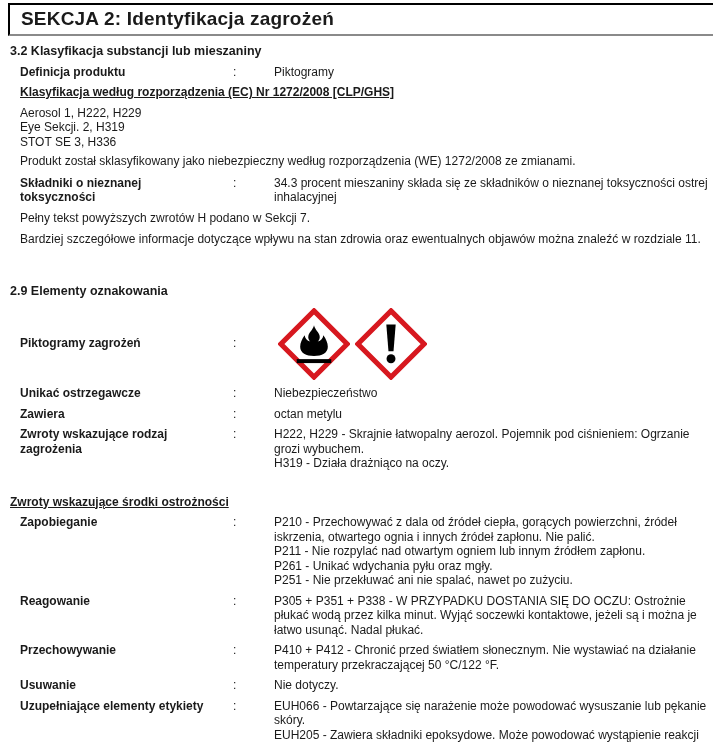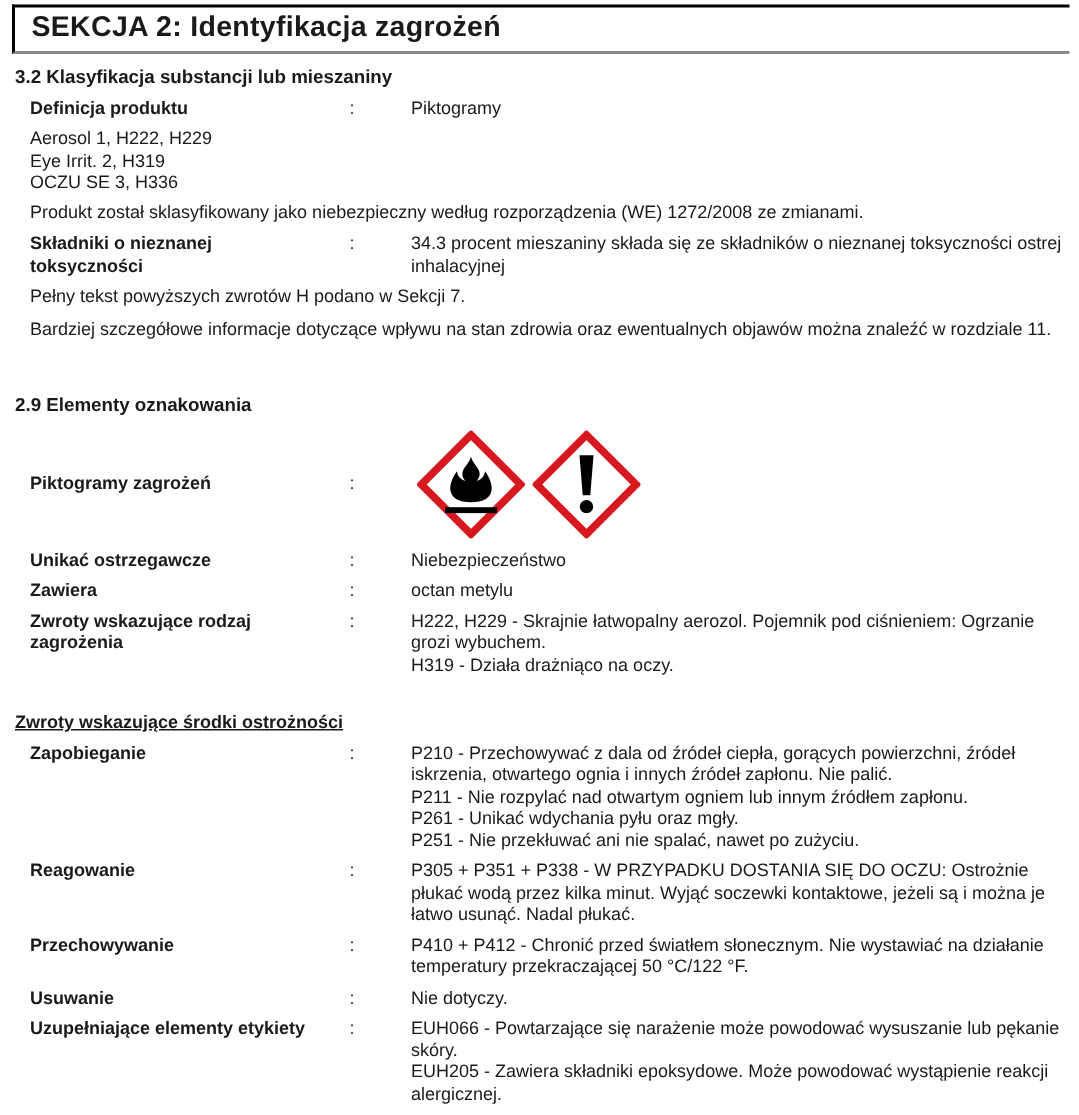--- a/index.html
+++ b/index.html
@@ -68,25 +68,26 @@
   <div class="content">
 
     <div class="subsection-heading">3.2 Klasyfikacja substancji lub mieszaniny</div>
 
     <div class="row indent">
       <div class="label">Definicja produktu</div>
       <div class="colon">:</div>
       <div class="value">Piktogramy</div>
     </div>
 
+    <div class="indent bold-underline">Klasyfikacja według rozporządzenia (EC) Nr 1272/2008 [CLP/GHS]</div>
 
     <div class="indent plain-lines">
       <div>Aerosol 1, H222, H229</div>
-      <div>Eye Irrit. 2, H319</div>
-      <div>OCZU SE 3, H336</div>
+      <div>Eye Sekcji. 2, H319</div>
+      <div>STOT SE 3, H336</div>
     </div>
 
     <div class="gap-sm"></div>
     <div class="para indent">Produkt został sklasyfikowany jako niebezpieczny według rozporządzenia (WE) 1272/2008 ze zmianami.</div>
 
     <div class="row indent">
       <div class="label">Składniki o nieznanej toksyczności</div>
       <div class="colon">:</div>
       <div class="value">34.3 procent mieszaniny składa się ze składników o nieznanej toksyczności ostrej inhalacyjnej</div>
     </div>

